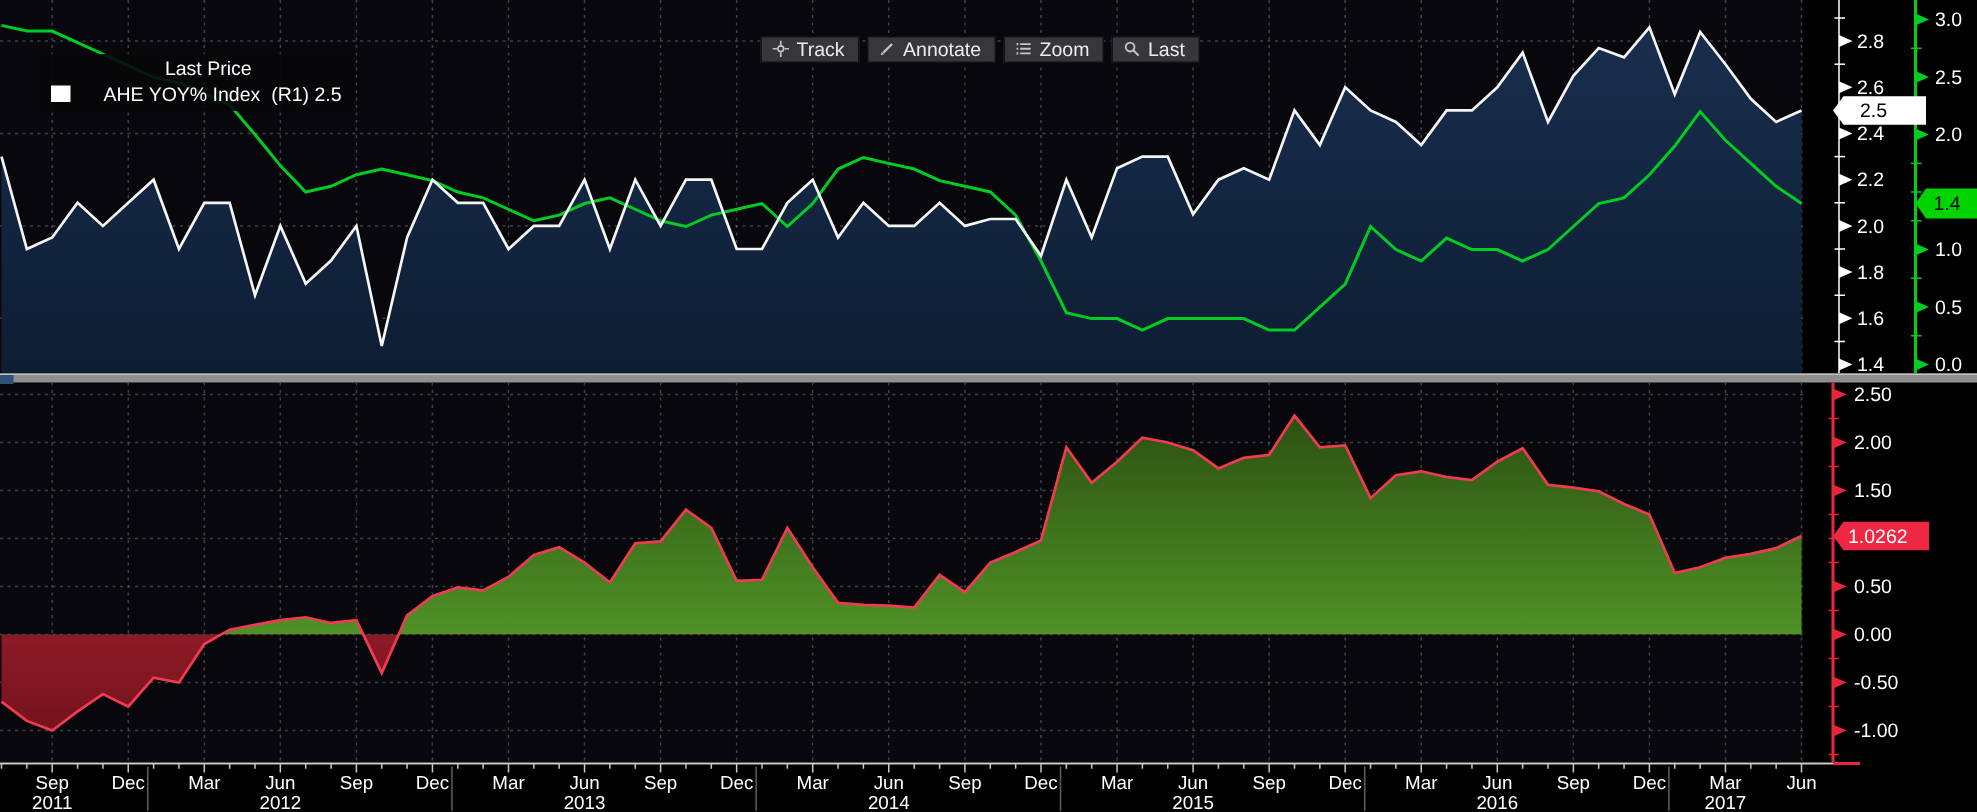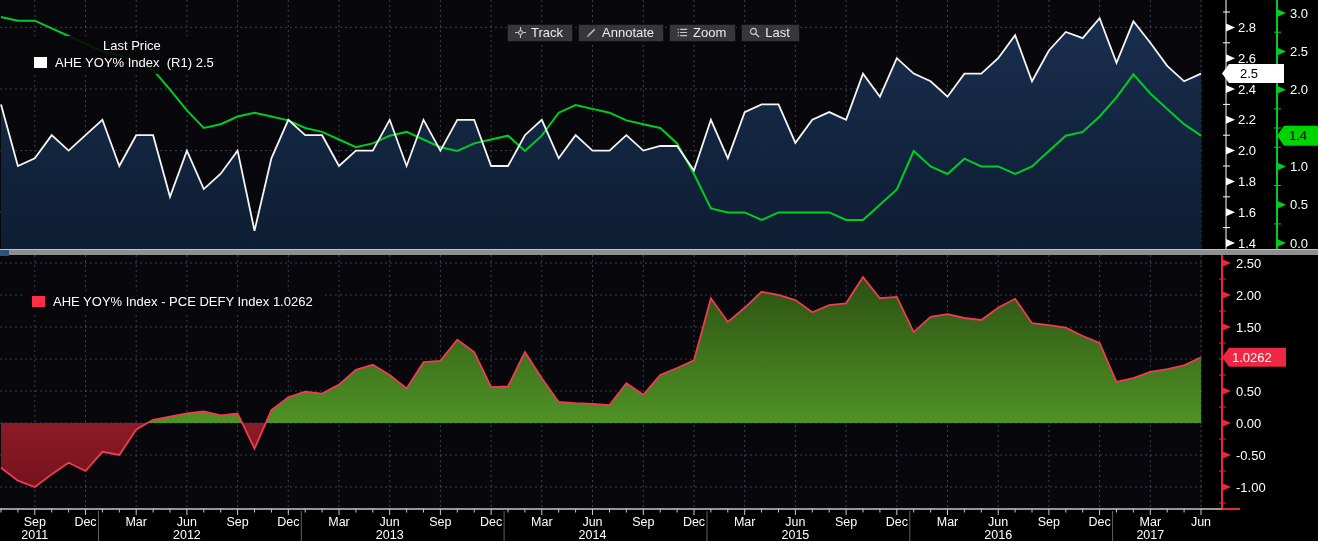--- a/index.html
+++ b/index.html
@@ -16,21 +16,21 @@
            border-top:1px solid #c2c2c2;box-sizing:border-box;z-index:3;}
   .divider-handle{position:absolute;left:0;top:0;width:9px;height:6px;background:#2f517c;}
   .toolbar{position:absolute;left:507px;top:0;display:flex;gap:5px;z-index:6;margin-top:24px;}
   .tbtn{display:flex;align-items:center;gap:5px;background:#37373b;border:1px solid #131315;
         color:#ececec;font-size:13px;font-family:inherit;height:18px;padding:0 9px 1px 7px;cursor:pointer;line-height:16px;}
   .tbtn svg{position:static;}
   .legend{position:absolute;background:rgba(8,8,10,0.9);color:#fff;font-size:13px;z-index:5;padding:2px 9px 3px 7px;margin-top:34px;}
   .legend-top{left:27px;top:2px;}
   .legend-bottom{left:25px;top:257px;}
   .legend-title{text-align:center;padding-left:16px;padding-bottom:1px;}
-  .legend-row{display:flex;align-items:center;gap:8px;line-height:17px;white-space:pre;}
+  .legend-row{display:flex;align-items:center;gap:22px;line-height:17px;white-space:pre;}
   .sw{width:13px;height:11px;display:inline-block;flex:0 0 13px;}
 </style>
 </head>
 <body>
 
 <div class="terminal">
 
   <svg id="top-chart" width="1318" height="249">
       <defs>
         <linearGradient id="gBlue" x1="0" y1="0" x2="0" y2="249" gradientUnits="userSpaceOnUse">
@@ -368,20 +368,14 @@
   </div>
 
   <div class="legend legend-top">
     <div class="legend-title">Last Price</div>
     <div class="legend-row">
       <span class="sw" style="background: rgb(255, 255, 255);"></span>
       <span>AHE YOY% Index  (R1) 2.5</span>
     </div>
   </div>
 
-  <div class="legend legend-bottom">
-    <div class="legend-row">
-      <span class="sw" style="background: rgb(255, 45, 73);"></span>
-      <span>AHE YOY% Index - PCE DEFY Index 1.0262</span>
-    </div>
-  </div>
 
 </div>
 
 </body></html>

